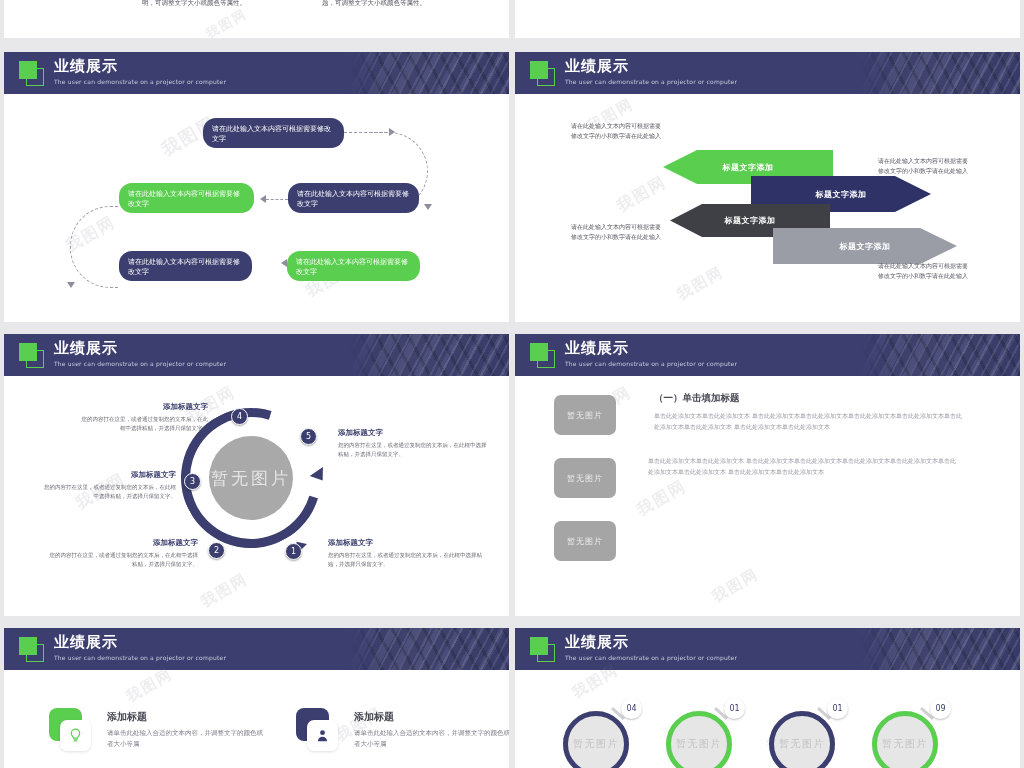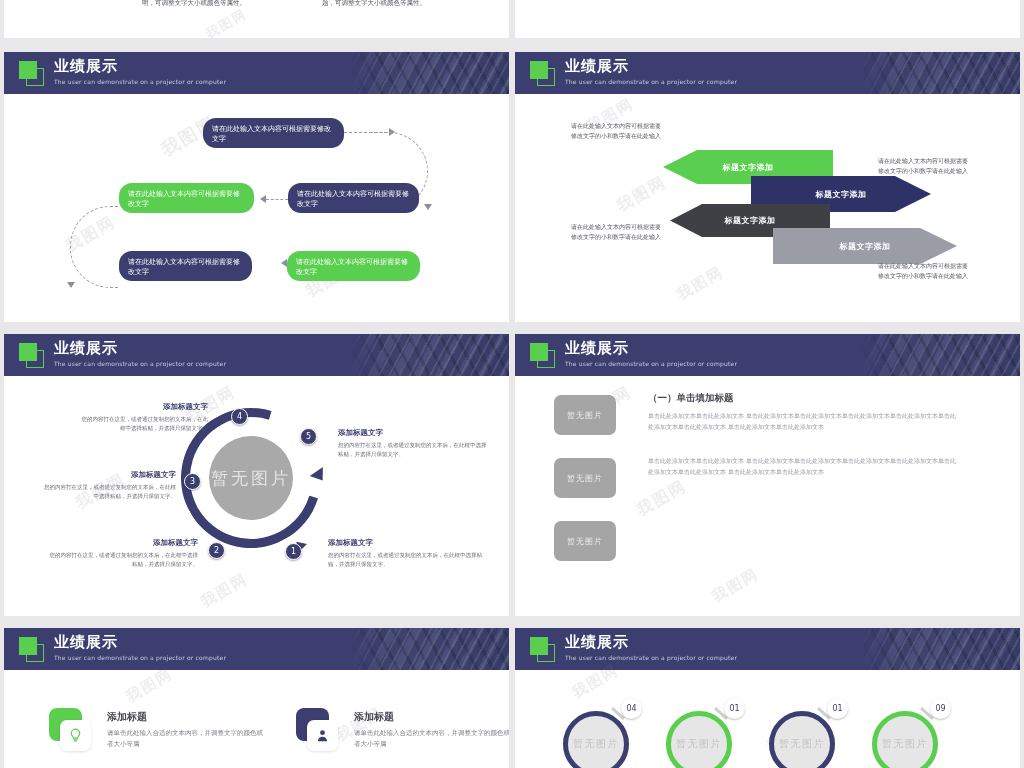--- a/index.html
+++ b/index.html
@@ -338,21 +338,21 @@
       <div class="ph-rect" style="left:39px; top:19px; width:62px; height:40px;">
         <span>暂无图片</span>
       </div>
       <div class="ph-rect" style="left:39px; top:82px; width:62px; height:40px;">
         <span>暂无图片</span>
       </div>
       <div class="ph-rect" style="left:39px; top:145px; width:62px; height:40px;">
         <span>暂无图片</span>
       </div>
 
-      <div class="litem" style="left:133px; top:16px; width:310px;">
+      <div class="litem" style="left:139px; top:16px; width:310px;">
         <div class="lt">（一）单击填加标题</div>
         <div class="ld">单击此处添加文本单击此处添加文本 单击此处添加文本单击此处添加文本单击此处添加文本单击此处添加文本单击此处添加文本单击此处添加文本 单击此处添加文本单击此处添加文本</div>
       </div>
       <div class="litem" style="left:133px; top:79px; width:310px;">
         <div class="ld">单击此处添加文本单击此处添加文本 单击此处添加文本单击此处添加文本单击此处添加文本单击此处添加文本单击此处添加文本单击此处添加文本 单击此处添加文本单击此处添加文本</div>
       </div>
     </div>
   </div>
 
   <div class="slide slide-w col-l" style="top:628px; height:140px;">

